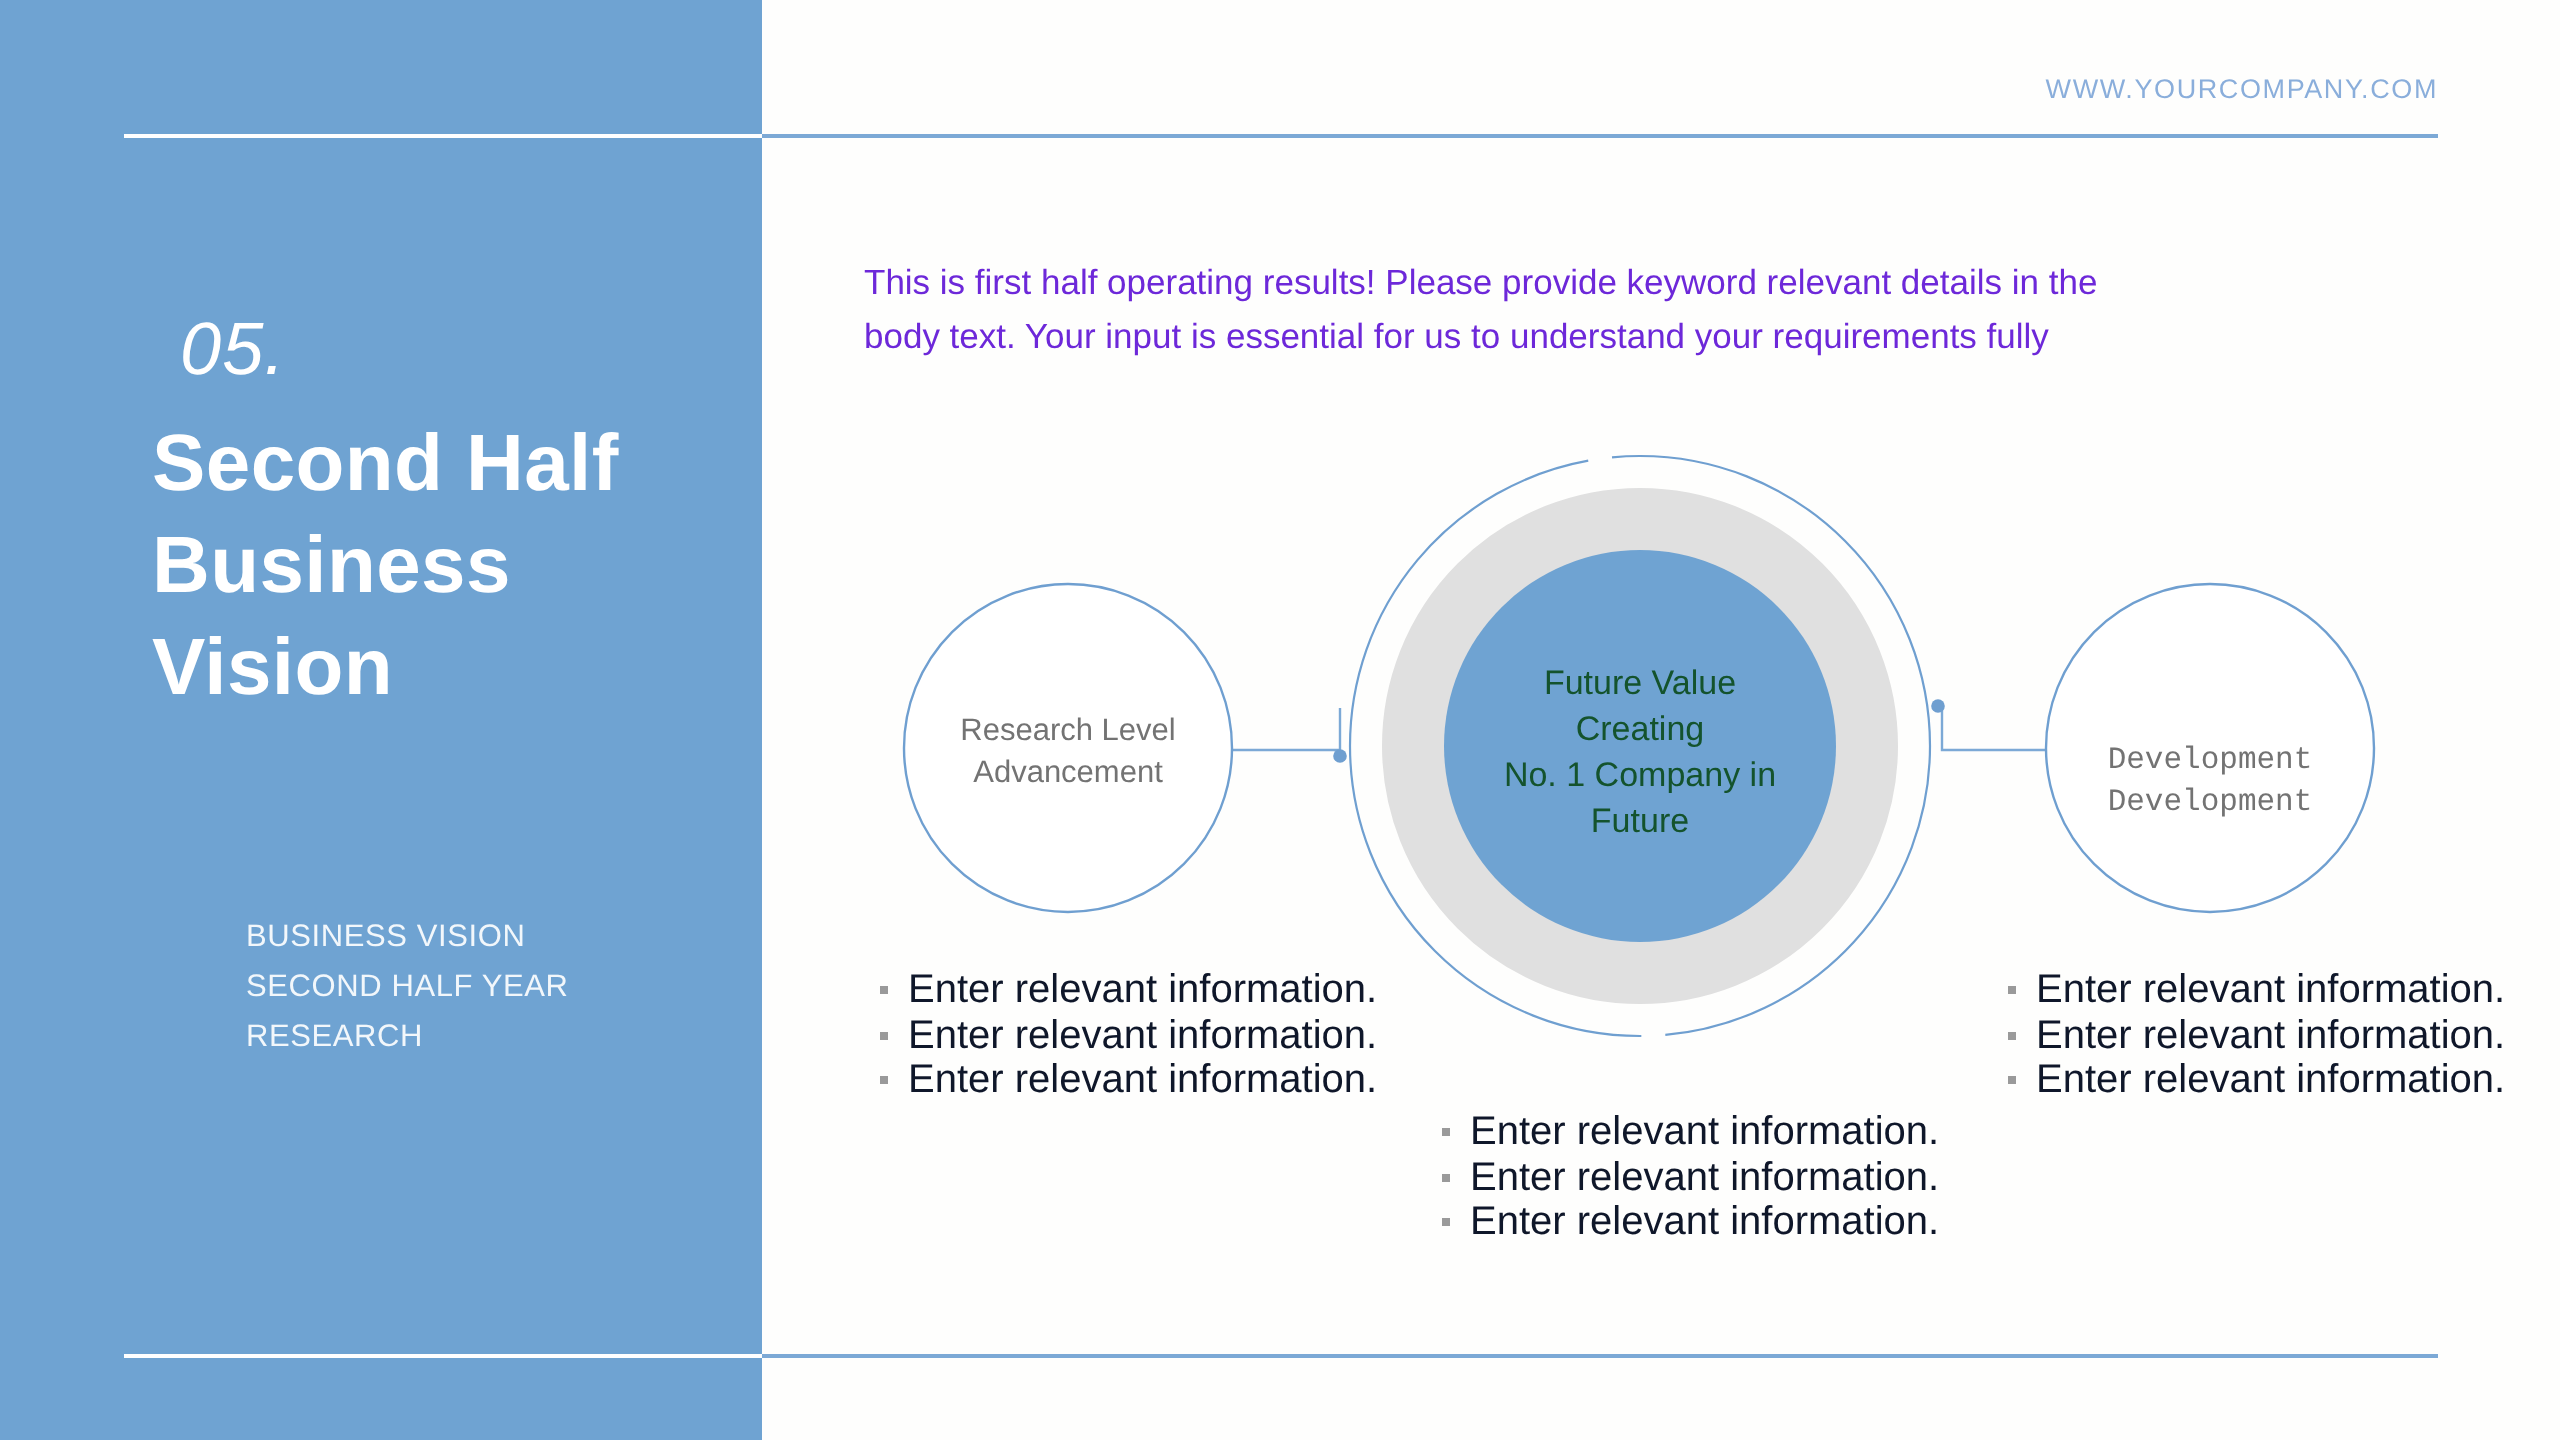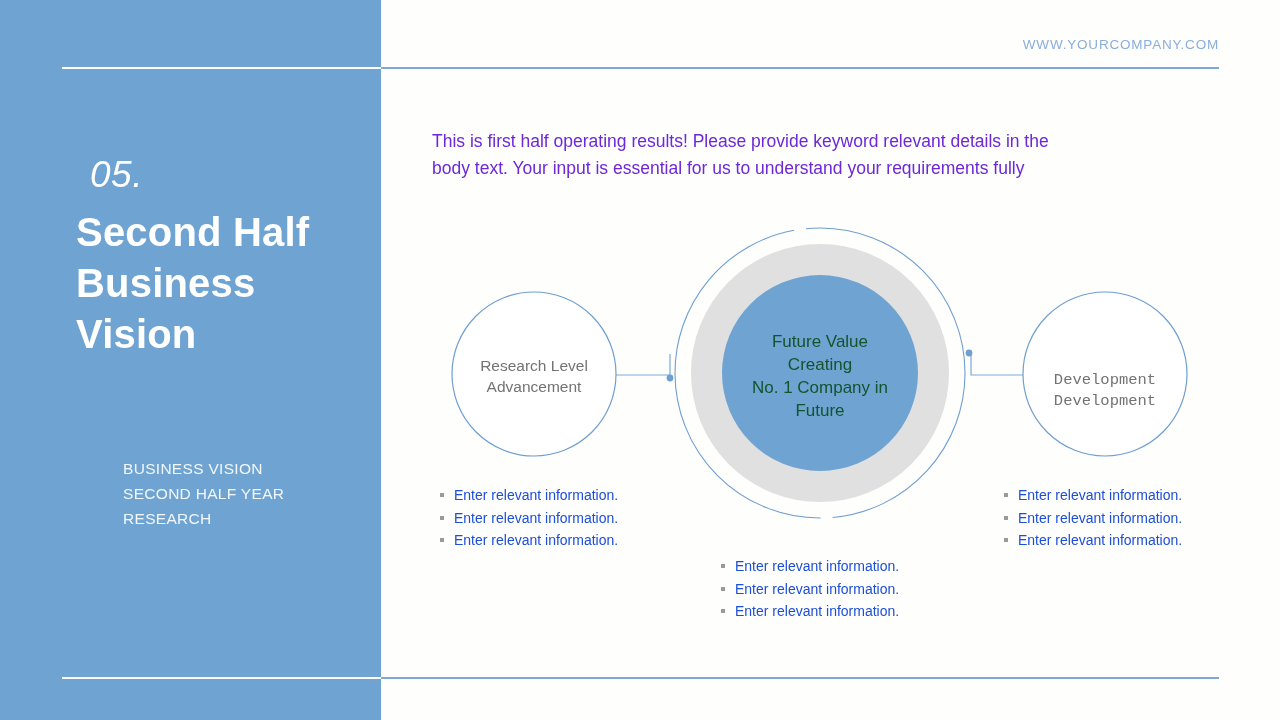--- a/index.html
+++ b/index.html
@@ -144,22 +144,22 @@
     top: 330px;
     width: 190px;
     color: #14532d;
     font-size: 17px;
     line-height: 23px;
   }
 
   
   .bullets {
     position: absolute;
-    font-size: 14px;
-    color: #1d4ed8;
+    font-size: 20px;
+    color: #0f172a;
     line-height: 22.5px;
   }
   .bullets .item {
     position: relative;
     padding-left: 16px;
     white-space: nowrap;
   }
   .bullets .item::before {
     content: "";
     position: absolute;

